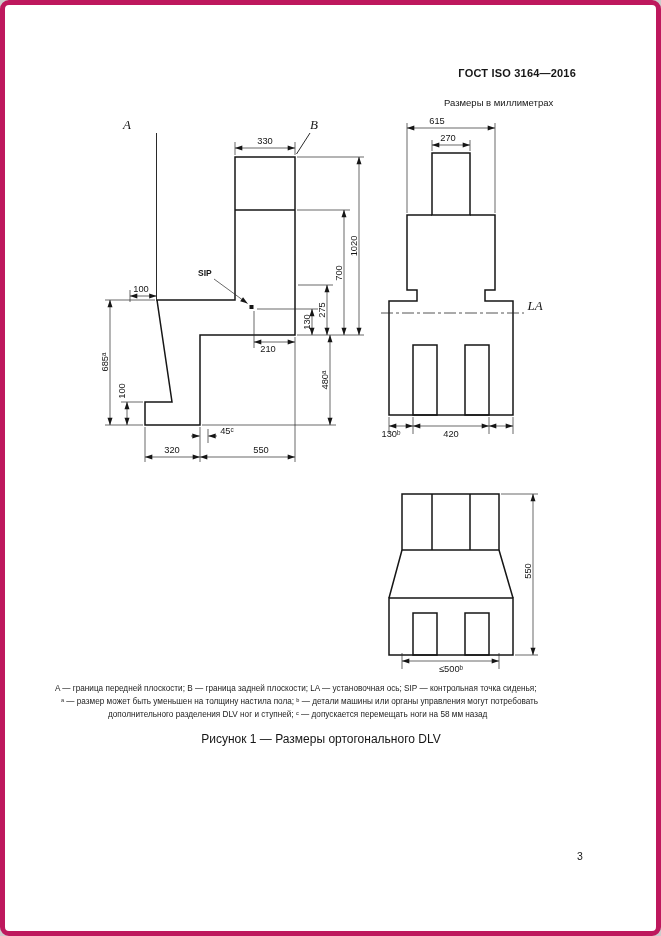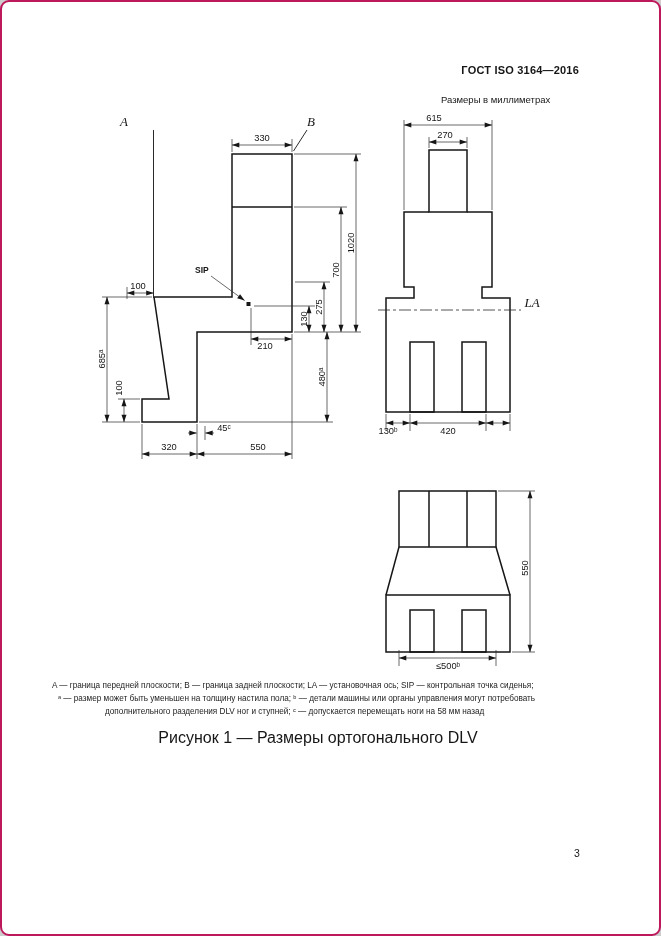--- a/index.html
+++ b/index.html
@@ -1,27 +1,27 @@
 <!DOCTYPE html>
 <html><head>
 <meta charset="utf-8">
 <style>
   html,body{margin:0;padding:0;background:#cdcdcd;}
   .page{
     position:relative;width:661px;height:936px;background:#ffffff;
-    border-radius:9px;border:2px solid #be185d;box-sizing:border-box;overflow:hidden;
+    border-radius:9px;border:5px solid #be185d;box-sizing:border-box;overflow:hidden;
     font-family:"Liberation Sans","DejaVu Sans",sans-serif;color:#161616;
   }
   .hdr{position:absolute;top:62px;right:80px;font-size:11px;font-weight:bold;letter-spacing:.2px;}
   .units{position:absolute;top:92px;left:424px;font-size:9.5px;padding-left:15px;}
   .drawing{position:absolute;left:0;top:0;}
   .footnotes{position:absolute;top:677px;left:50px;width:566px;font-size:8.2px;line-height:13px;color:#1c1c1c;}
   .fn2{padding-left:6px;}
   .fn3{padding-left:53px;}
-  .caption{position:absolute;top:727px;left:0;width:632px;text-align:center;font-size:16px;}
+  .caption{position:absolute;top:727px;left:0;width:632px;text-align:center;font-size:12px;}
   .pagenum{position:absolute;top:845px;left:572px;font-size:10.5px;}
 
   
   .ol{fill:none;stroke:#161616;stroke-width:1.5;stroke-linejoin:miter;}
   .tl{fill:none;stroke:#2a2a2a;stroke-width:0.7;}
   .pl{fill:none;stroke:#2a2a2a;stroke-width:1;}
   .dl{fill:none;stroke:#2a2a2a;stroke-width:0.7;marker-start:url(#ar);marker-end:url(#ar);}
   .de{fill:none;stroke:#2a2a2a;stroke-width:0.7;marker-end:url(#ar);}
   .ax{fill:none;stroke:#2a2a2a;stroke-width:0.8;stroke-dasharray:12 3 3 3;}
   .dim-t{font:9.3px "Liberation Sans","DejaVu Sans",sans-serif;fill:#161616;text-anchor:middle;}

